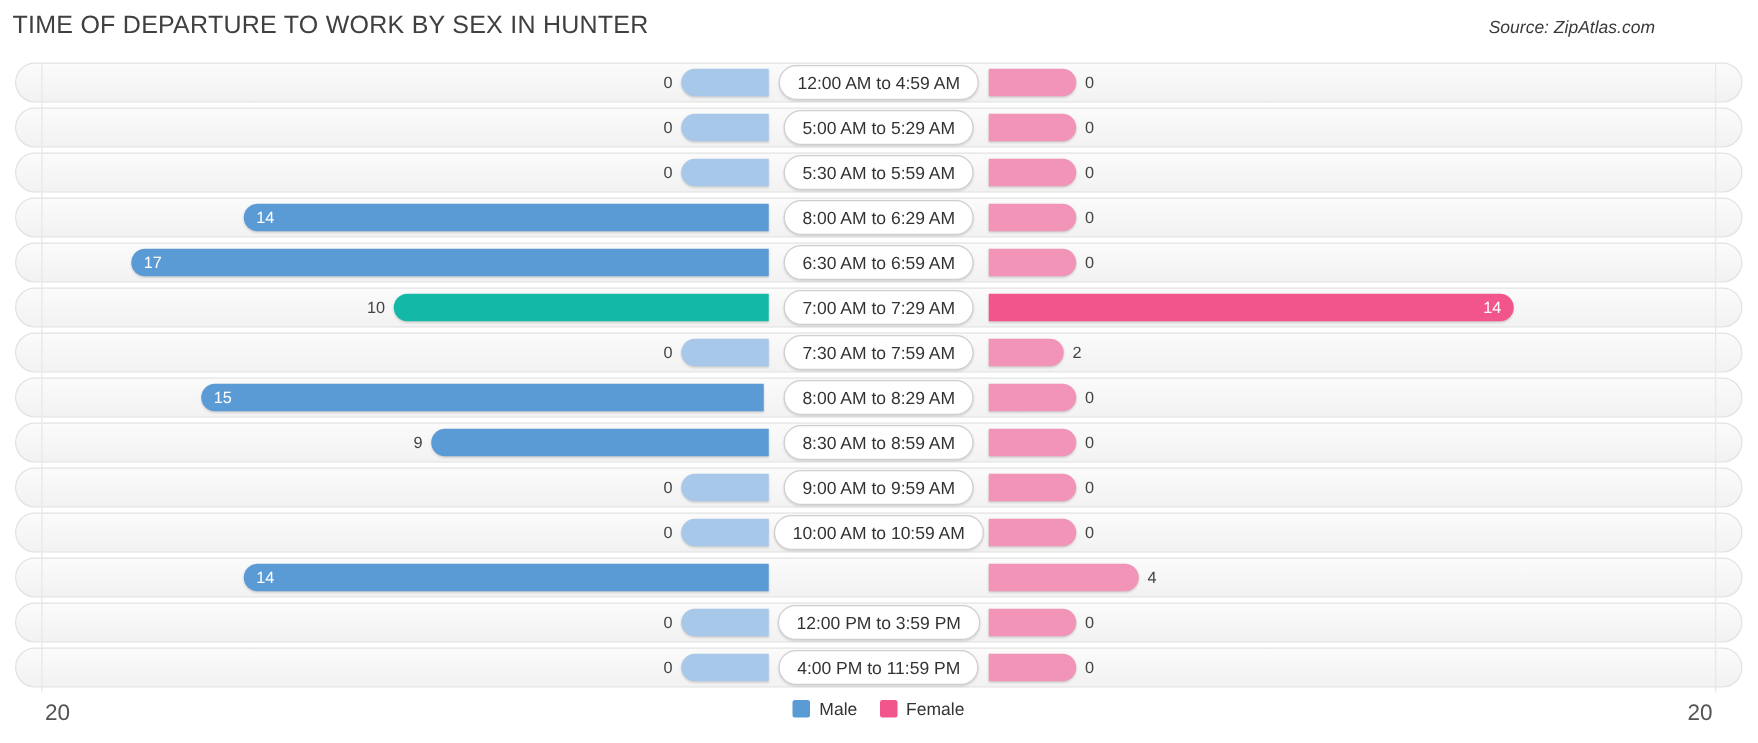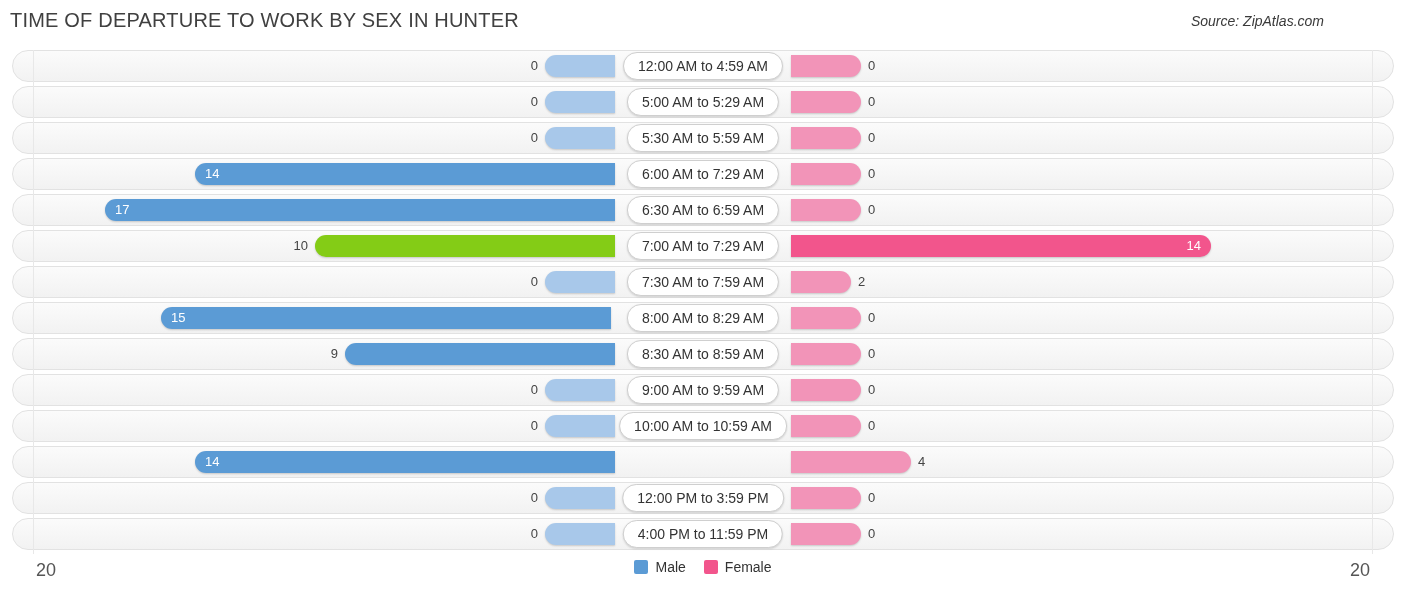--- a/index.html
+++ b/index.html
@@ -161,42 +161,42 @@
       <div class="track"></div>
       <div class="gridline gl-left"></div>
       <div class="gridline gl-right"></div>
       <div class="bar bar-male" style="left: 195px; width: 420px; background: rgb(91, 155, 213);">
         <span class="bar-val inside-left">14</span>
       </div>
       <div class="bar bar-female stub" style="left: 791px; width: 70px; background: rgb(242, 148, 184);">
         <span class="bar-val outside-right">0</span>
       </div>
       <div class="center-pill" style="left: 703px;">
-        <span>6:00 AM to 7:29 AM</span>
+        <span>8:00 AM to 6:29 AM</span>
       </div>
     </div>
     <div class="row">
       <div class="track"></div>
       <div class="gridline gl-left"></div>
       <div class="gridline gl-right"></div>
       <div class="bar bar-male" style="left: 105px; width: 510px; background: rgb(91, 155, 213);">
         <span class="bar-val inside-left">17</span>
       </div>
       <div class="bar bar-female stub" style="left: 791px; width: 70px; background: rgb(242, 148, 184);">
         <span class="bar-val outside-right">0</span>
       </div>
       <div class="center-pill" style="left: 703px;">
         <span>6:30 AM to 6:59 AM</span>
       </div>
     </div>
     <div class="row">
       <div class="track"></div>
       <div class="gridline gl-left"></div>
       <div class="gridline gl-right"></div>
-      <div class="bar bar-male" style="left: 315px; width: 300px; background: #84cc16;">
+      <div class="bar bar-male" style="left: 315px; width: 300px; background: #14b8a6;">
         <span class="bar-val outside-left">10</span>
       </div>
       <div class="bar bar-female" style="left: 791px; width: 420px; background: rgb(242, 85, 140);">
         <span class="bar-val inside-right">14</span>
       </div>
       <div class="center-pill" style="left: 703px;">
         <span>7:00 AM to 7:29 AM</span>
       </div>
     </div>
     <div class="row">

